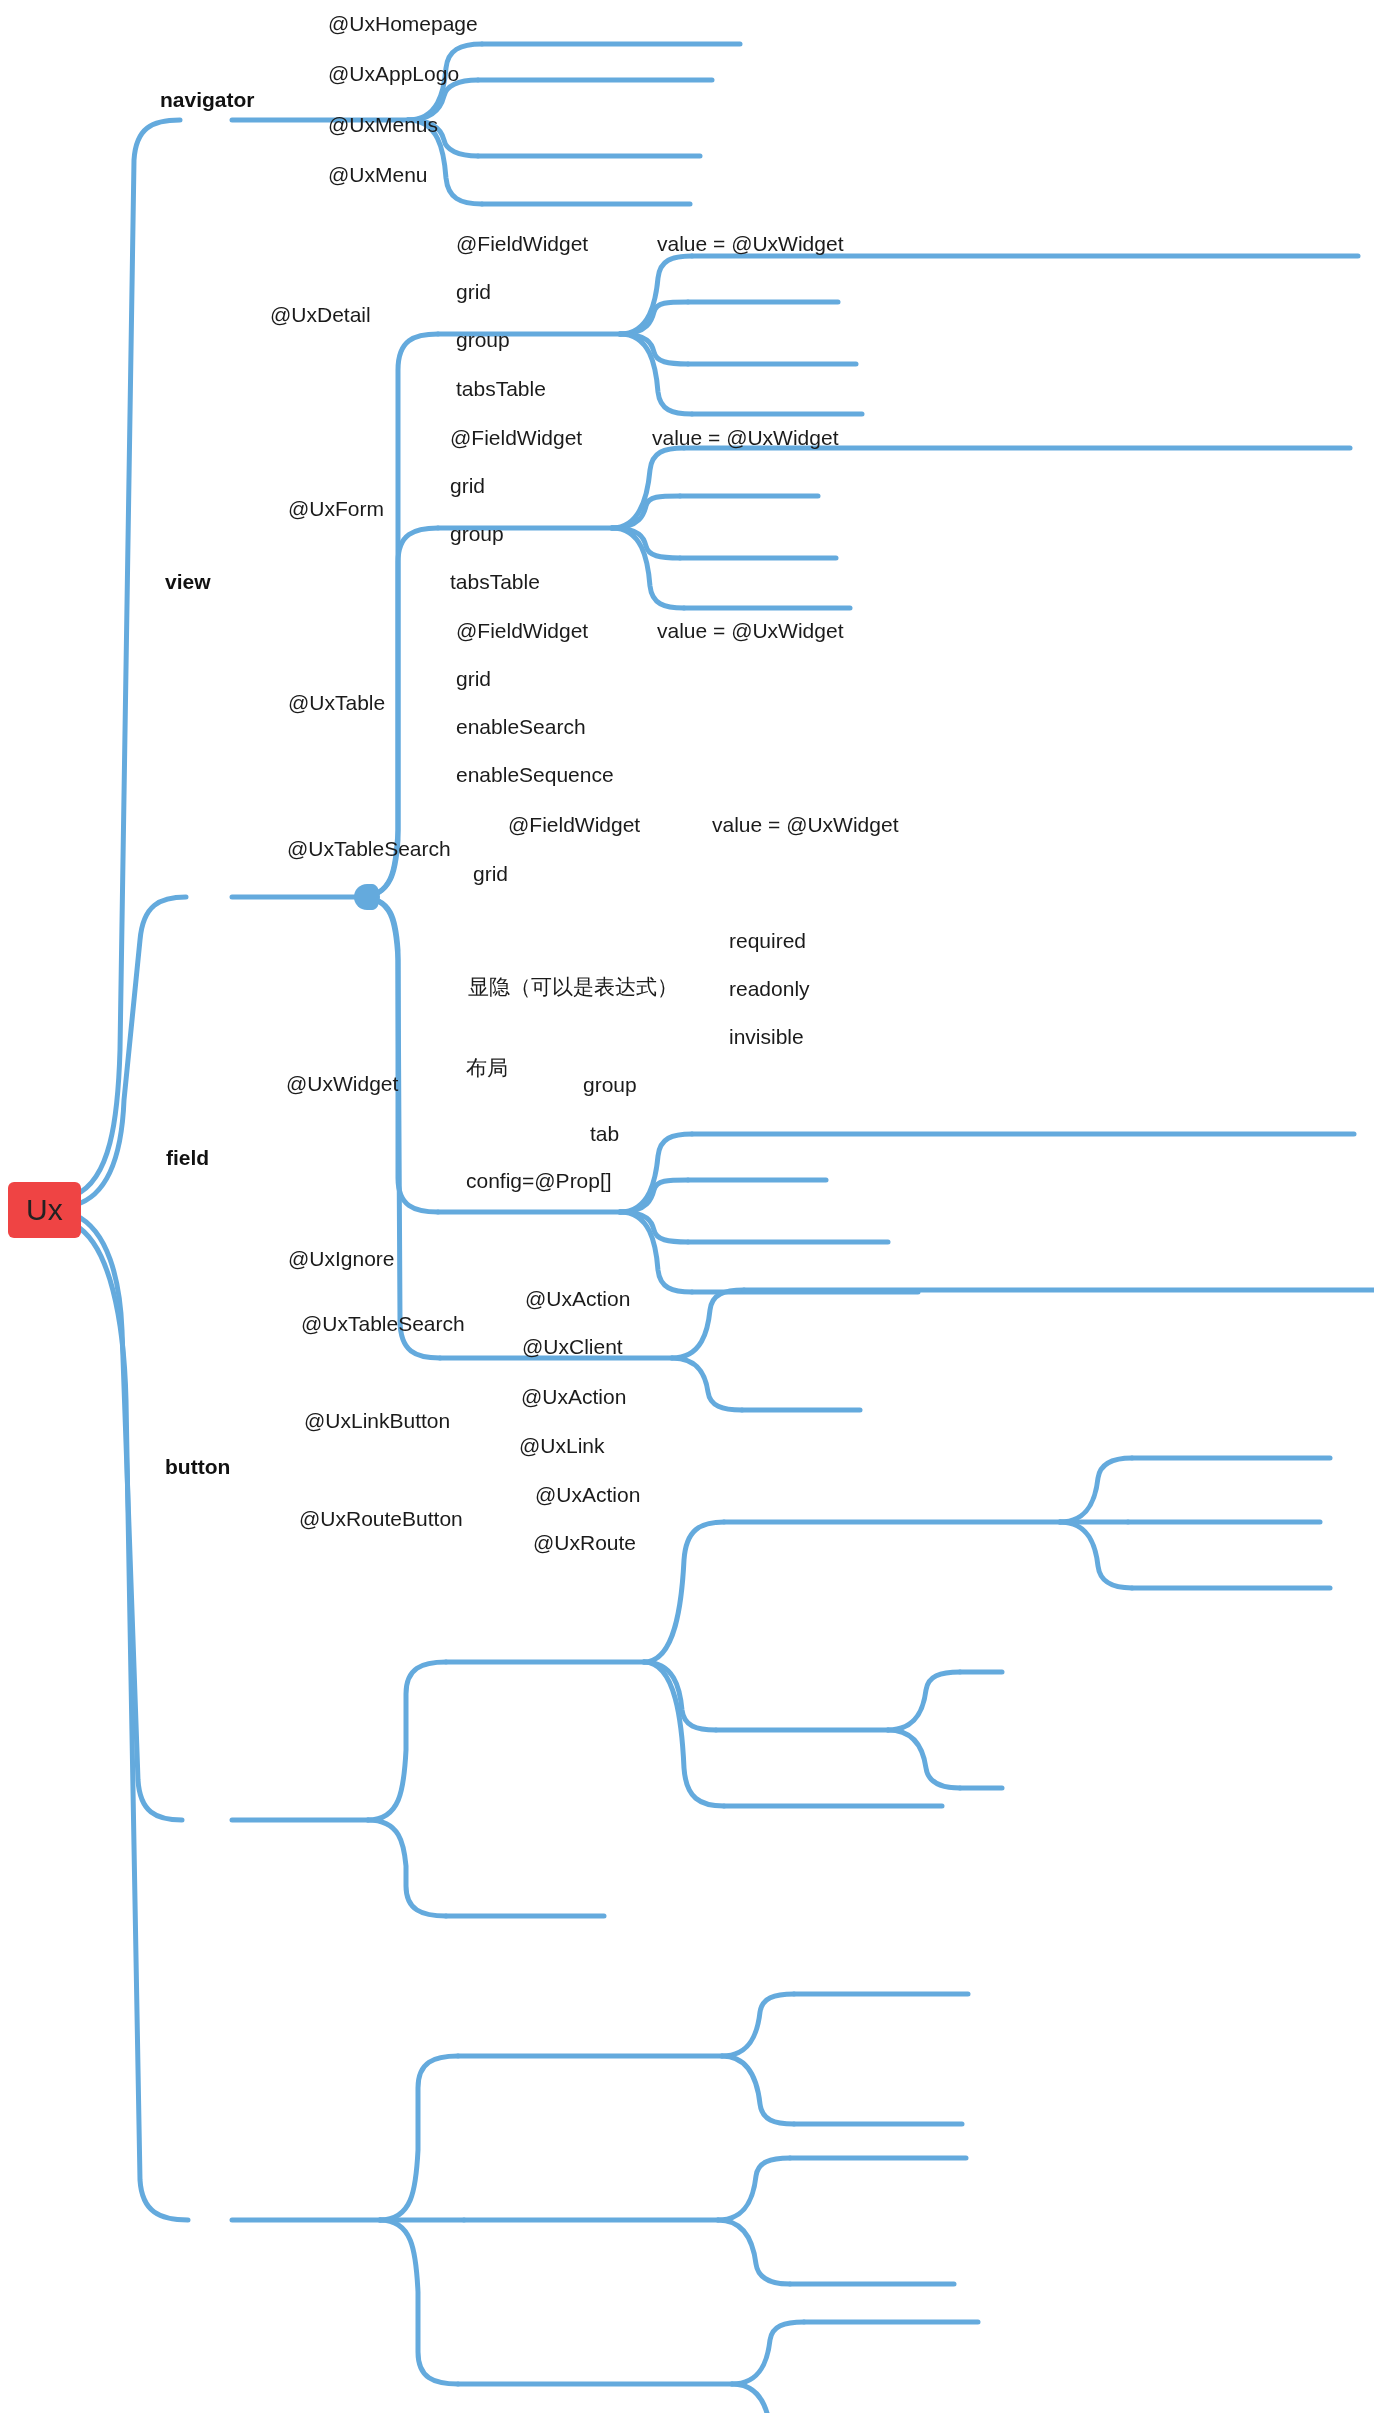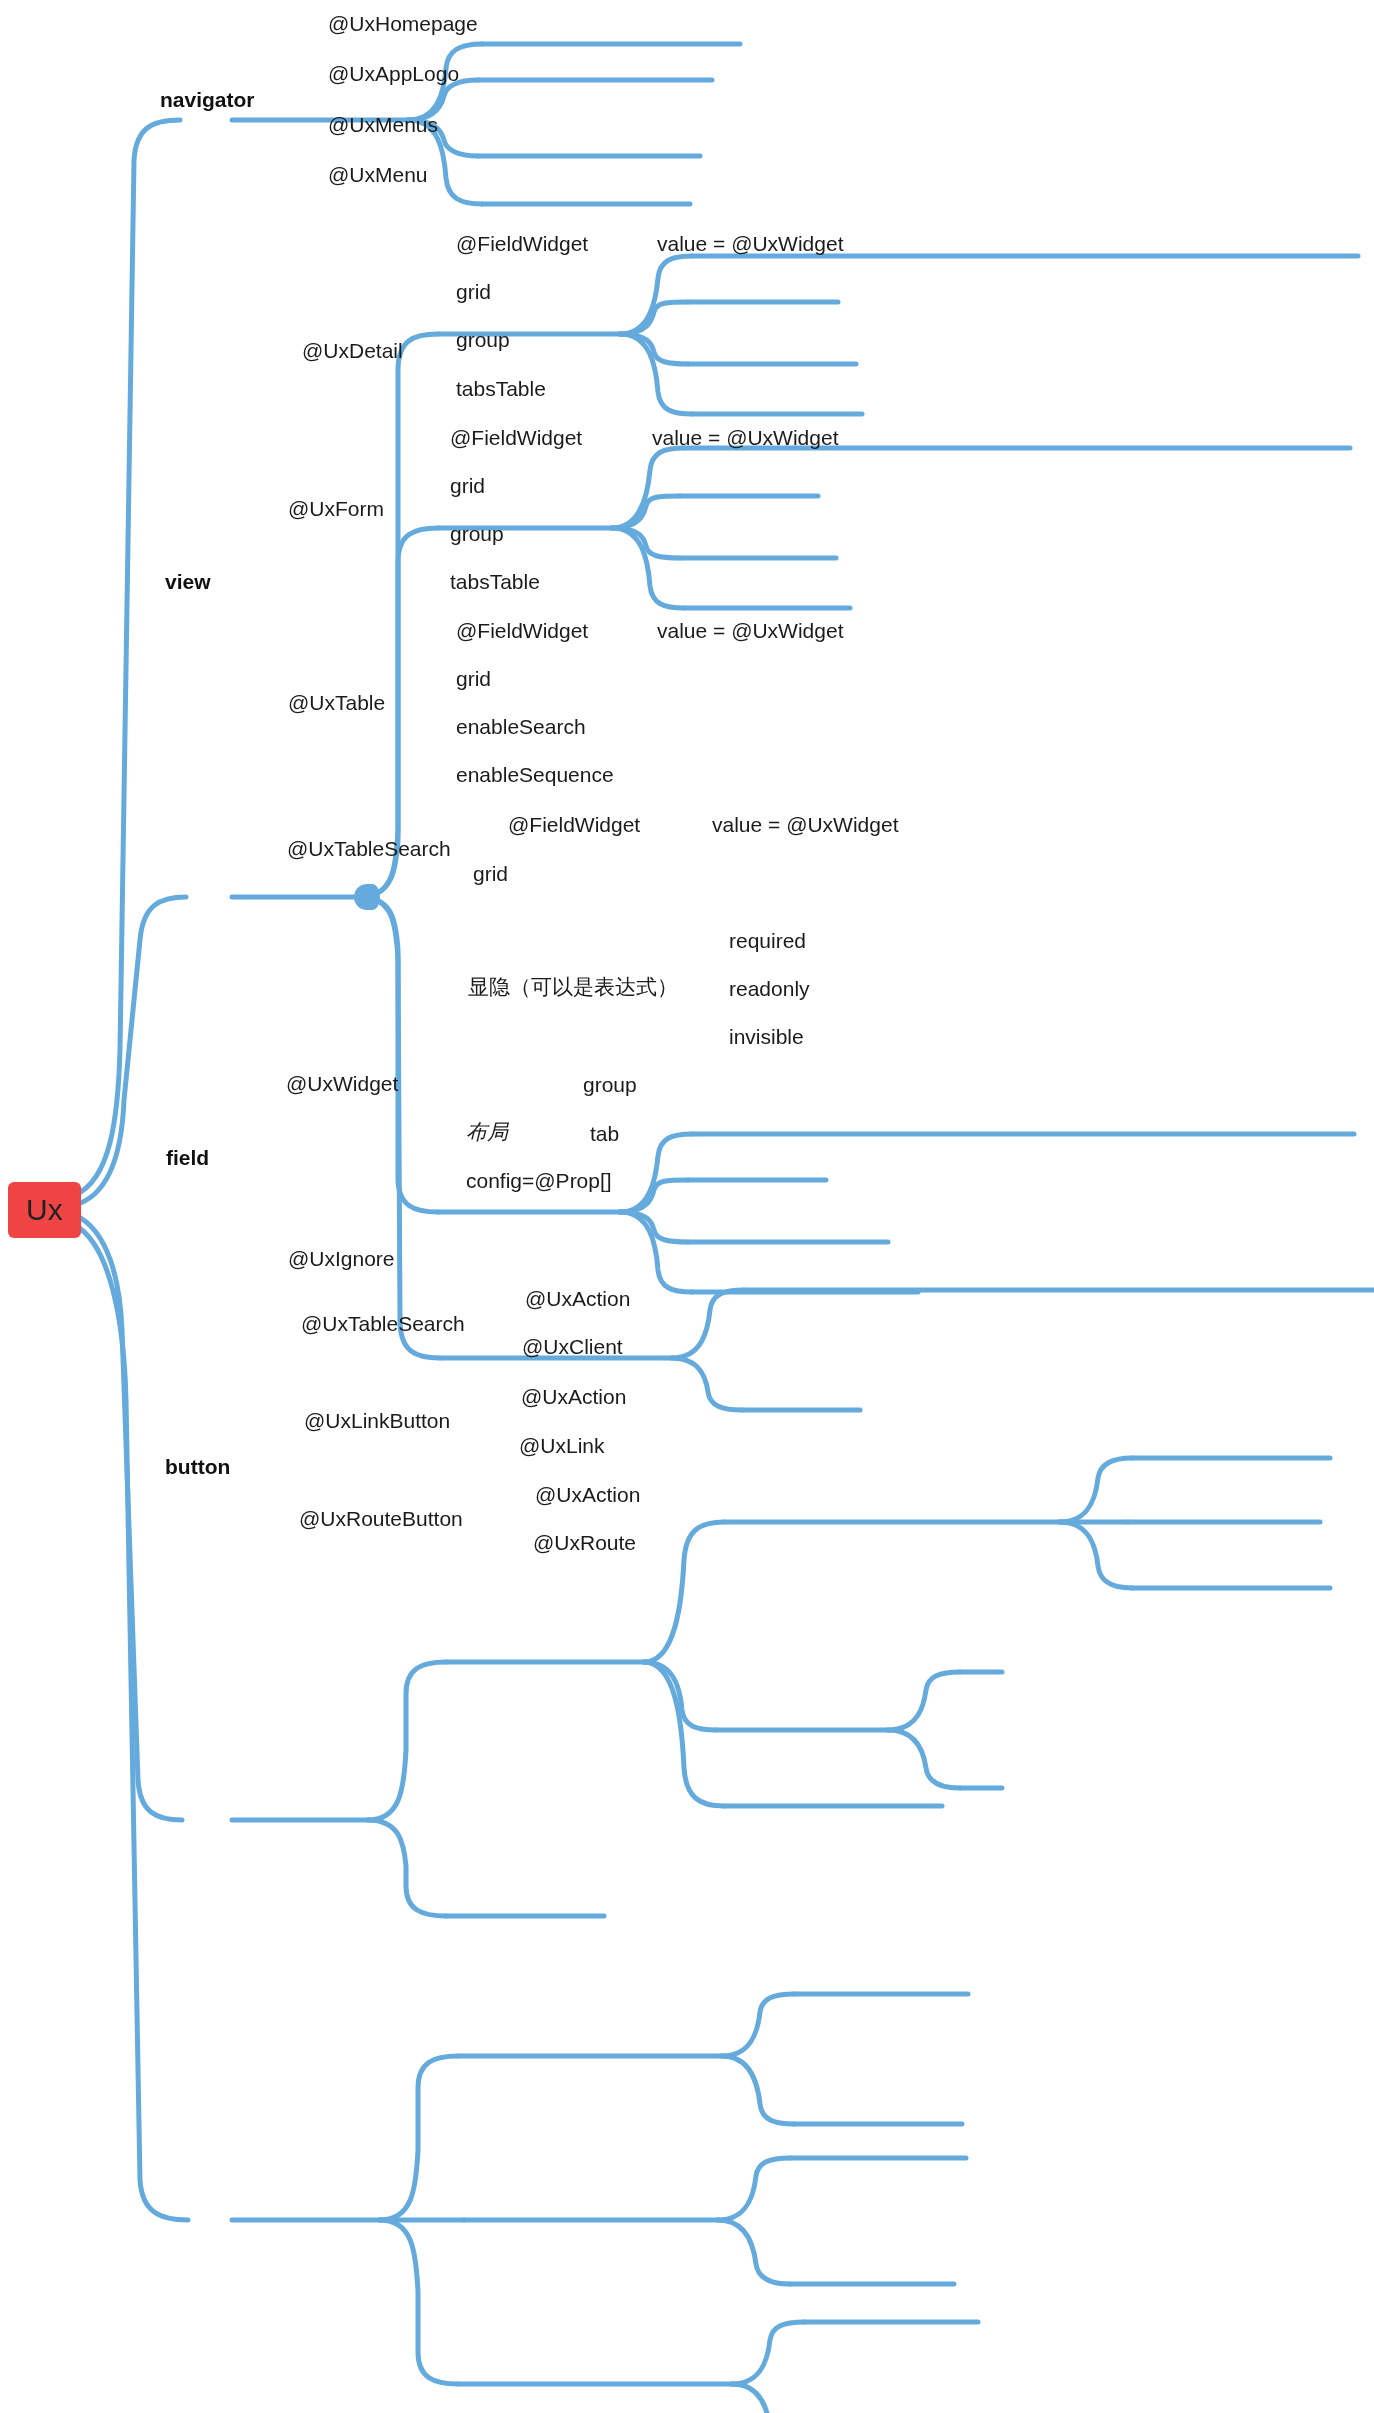--- a/index.html
+++ b/index.html
@@ -202,21 +202,21 @@
 
   <div class="node node-l1" style="left:160px; top:99px;">navigator</div>
 
   <div class="node node-l2" style="left:328px; top:23px;">@UxHomepage</div>
   <div class="node node-l2" style="left:328px; top:73px;">@UxAppLogo</div>
   <div class="node node-l2" style="left:328px; top:124px;">@UxMenus</div>
   <div class="node node-l2" style="left:328px; top:174px;">@UxMenu</div>
 
   <div class="node node-l1" style="left:165px; top:581px;">view</div>
 
-  <div class="node node-l2" style="left:302px; top:314px;margin-top:36px;">@UxDetail</div>
+  <div class="node node-l2" style="left:270px; top:314px;">@UxDetail</div>
   <div class="node node-l3" style="left:456px; top:243px;">@FieldWidget</div>
   <div class="node node-l4" style="left:657px; top:243px;">value = @UxWidget</div>
   <div class="node node-l3" style="left:456px; top:291px;">grid</div>
   <div class="node node-l3" style="left:456px; top:339px;">group</div>
   <div class="node node-l3" style="left:456px; top:388px;">tabsTable</div>
 
   <div class="node node-l2" style="left:288px; top:508px;">@UxForm</div>
   <div class="node node-l3" style="left:450px; top:437px;">@FieldWidget</div>
   <div class="node node-l4" style="left:652px; top:437px;">value = @UxWidget</div>
   <div class="node node-l3" style="left:450px; top:485px;">grid</div>
@@ -237,21 +237,21 @@
 
   <div class="node node-l1" style="left:166px; top:1157px;">field</div>
 
   <div class="node node-l2" style="left:286px; top:1083px;">@UxWidget</div>
 
   <div class="node node-l3 cjk" style="left:468px; top:987px;">显隐（可以是表达式）</div>
   <div class="node node-l4" style="left:729px; top:940px;">required</div>
   <div class="node node-l4" style="left:729px; top:988px;">readonly</div>
   <div class="node node-l4" style="left:729px; top:1036px;">invisible</div>
 
-  <div class="node node-l3 cjk" style="left:466px; top:1132px;font-style:italic;">布局</div>
+  <div class="node node-l3 cjk" style="left:466px; top:1068px;">布局</div>
   <div class="node node-l4" style="left:583px; top:1084px;">group</div>
   <div class="node node-l4" style="left:590px; top:1133px;">tab</div>
 
   <div class="node node-l3" style="left:466px; top:1180px;">config=@Prop[]</div>
 
   <div class="node node-l2" style="left:288px; top:1231px;margin-top:27px;">@UxIgnore</div>
 
   <div class="node node-l1" style="left:165px; top:1421px;margin-top:45px;">button</div>
 
   <div class="node node-l2" style="left:301px; top:1323px;">@UxTableSearch</div>

